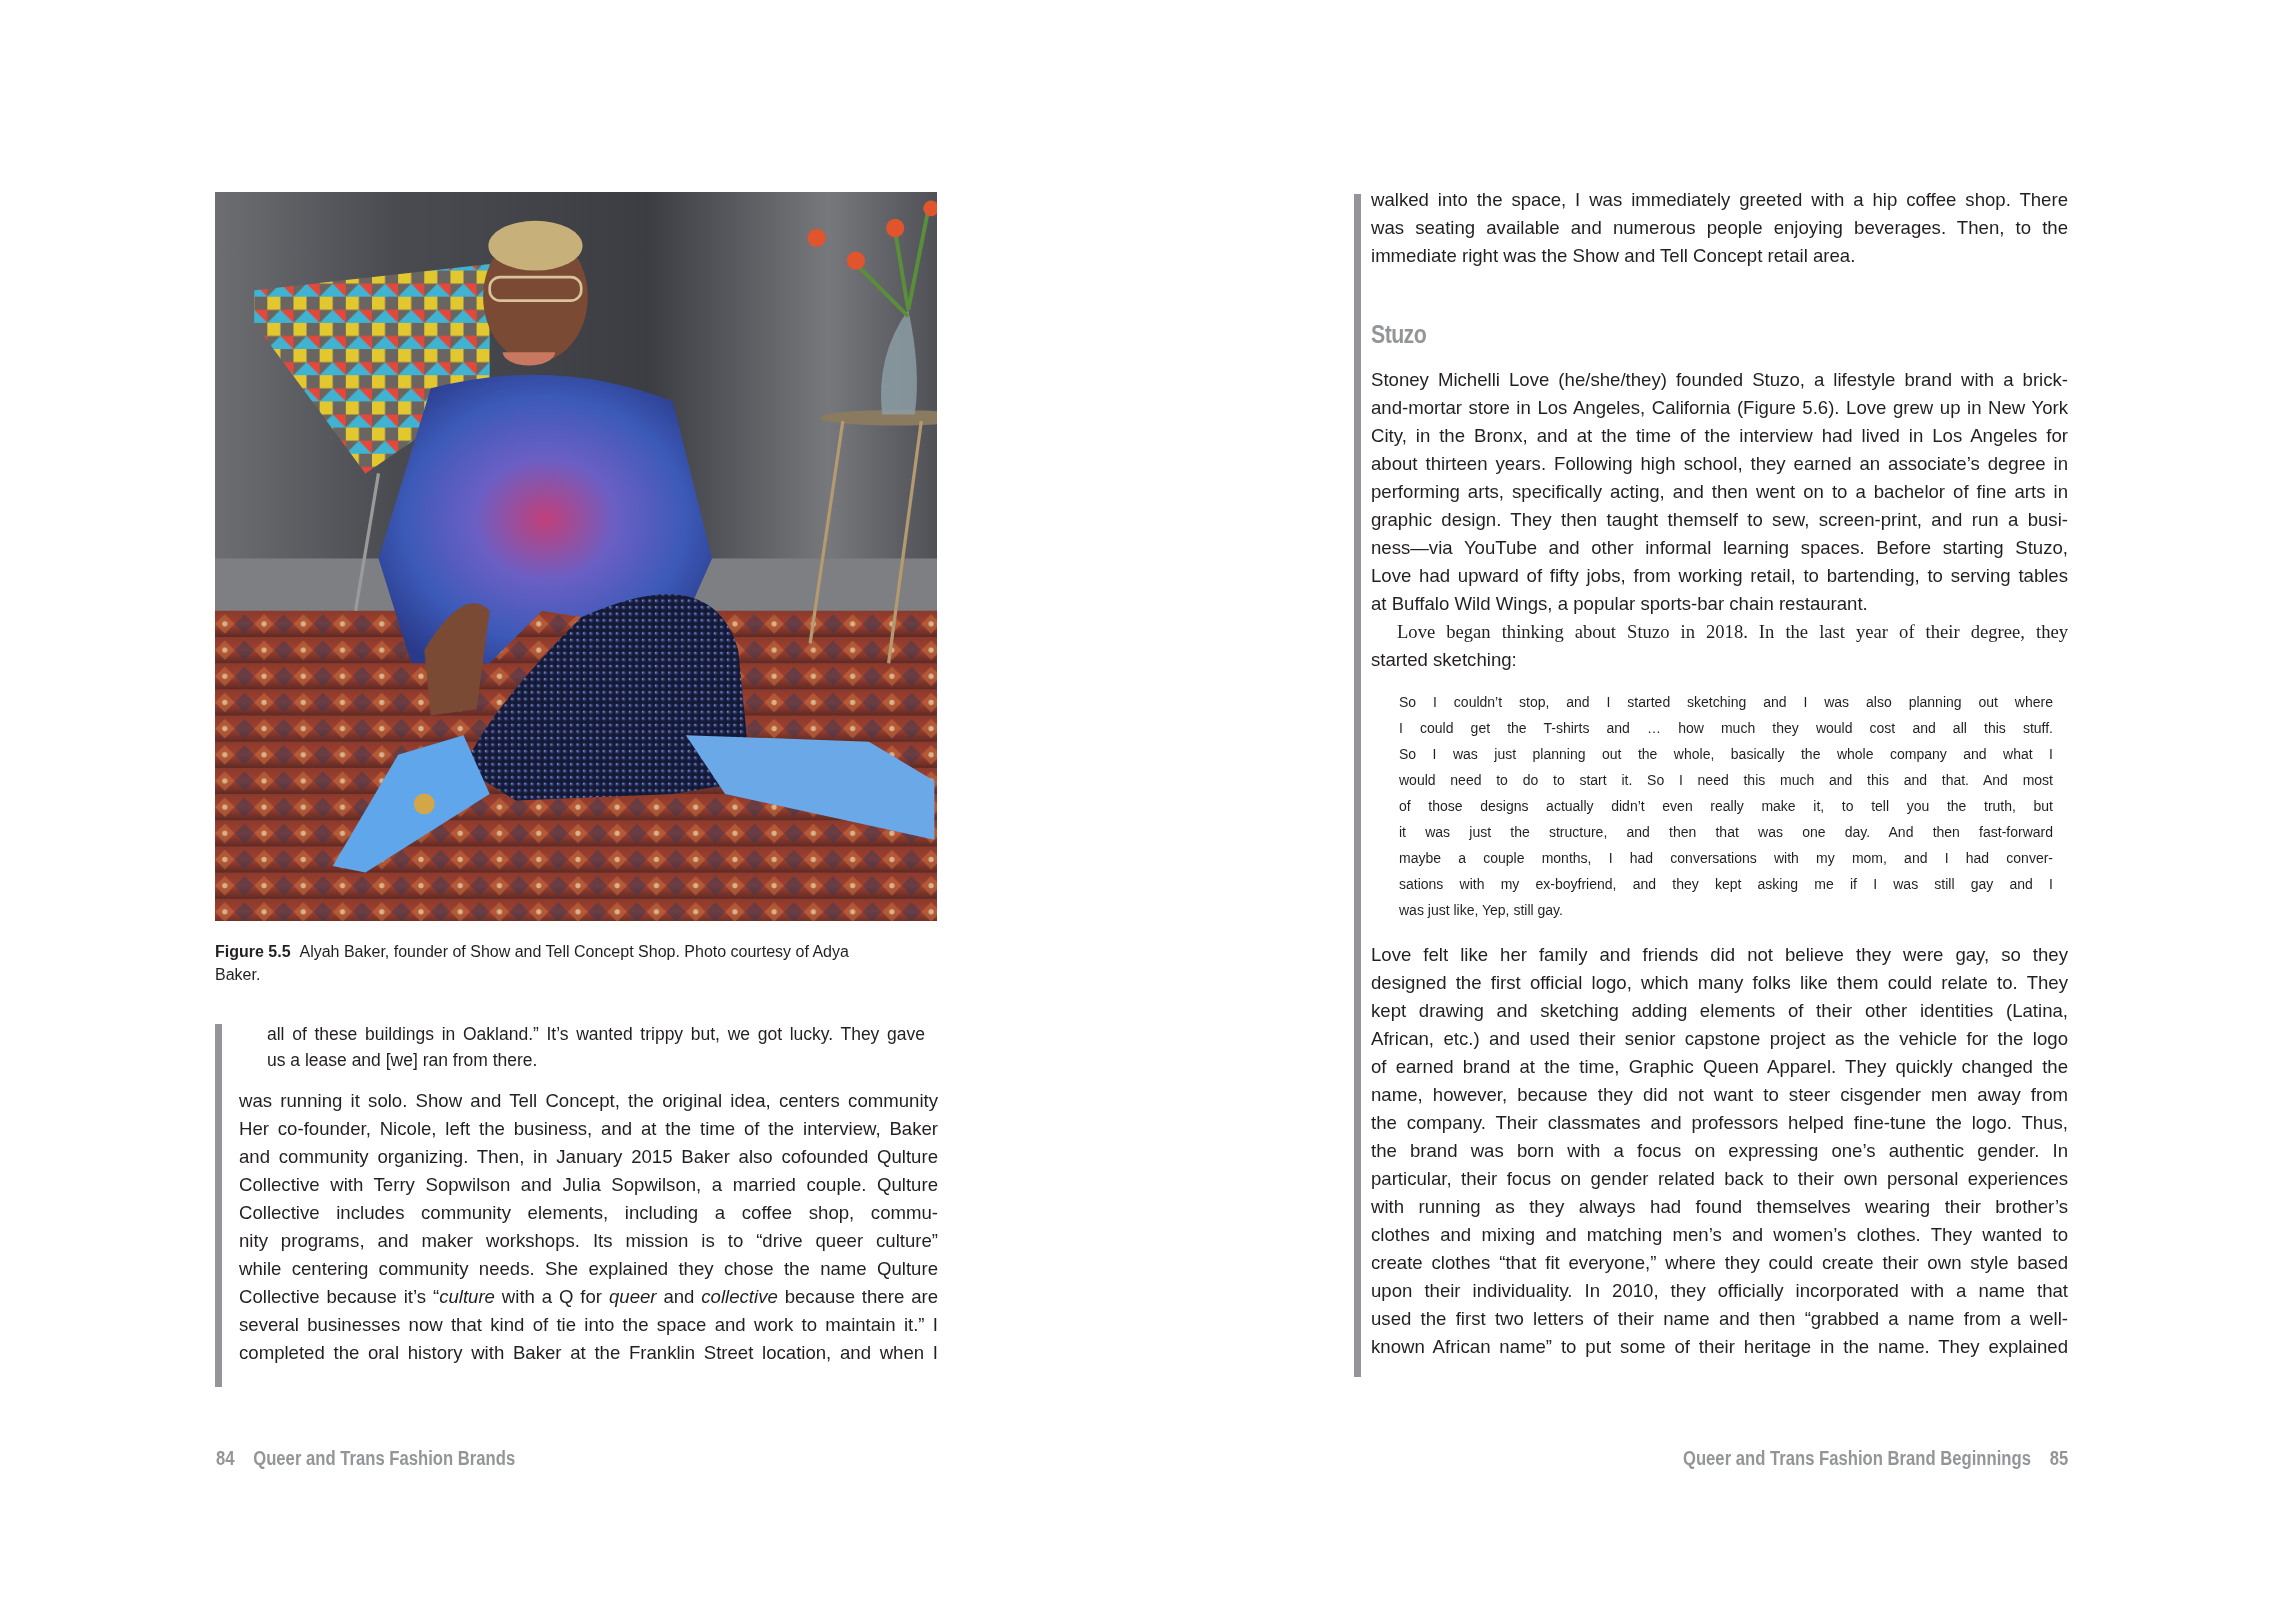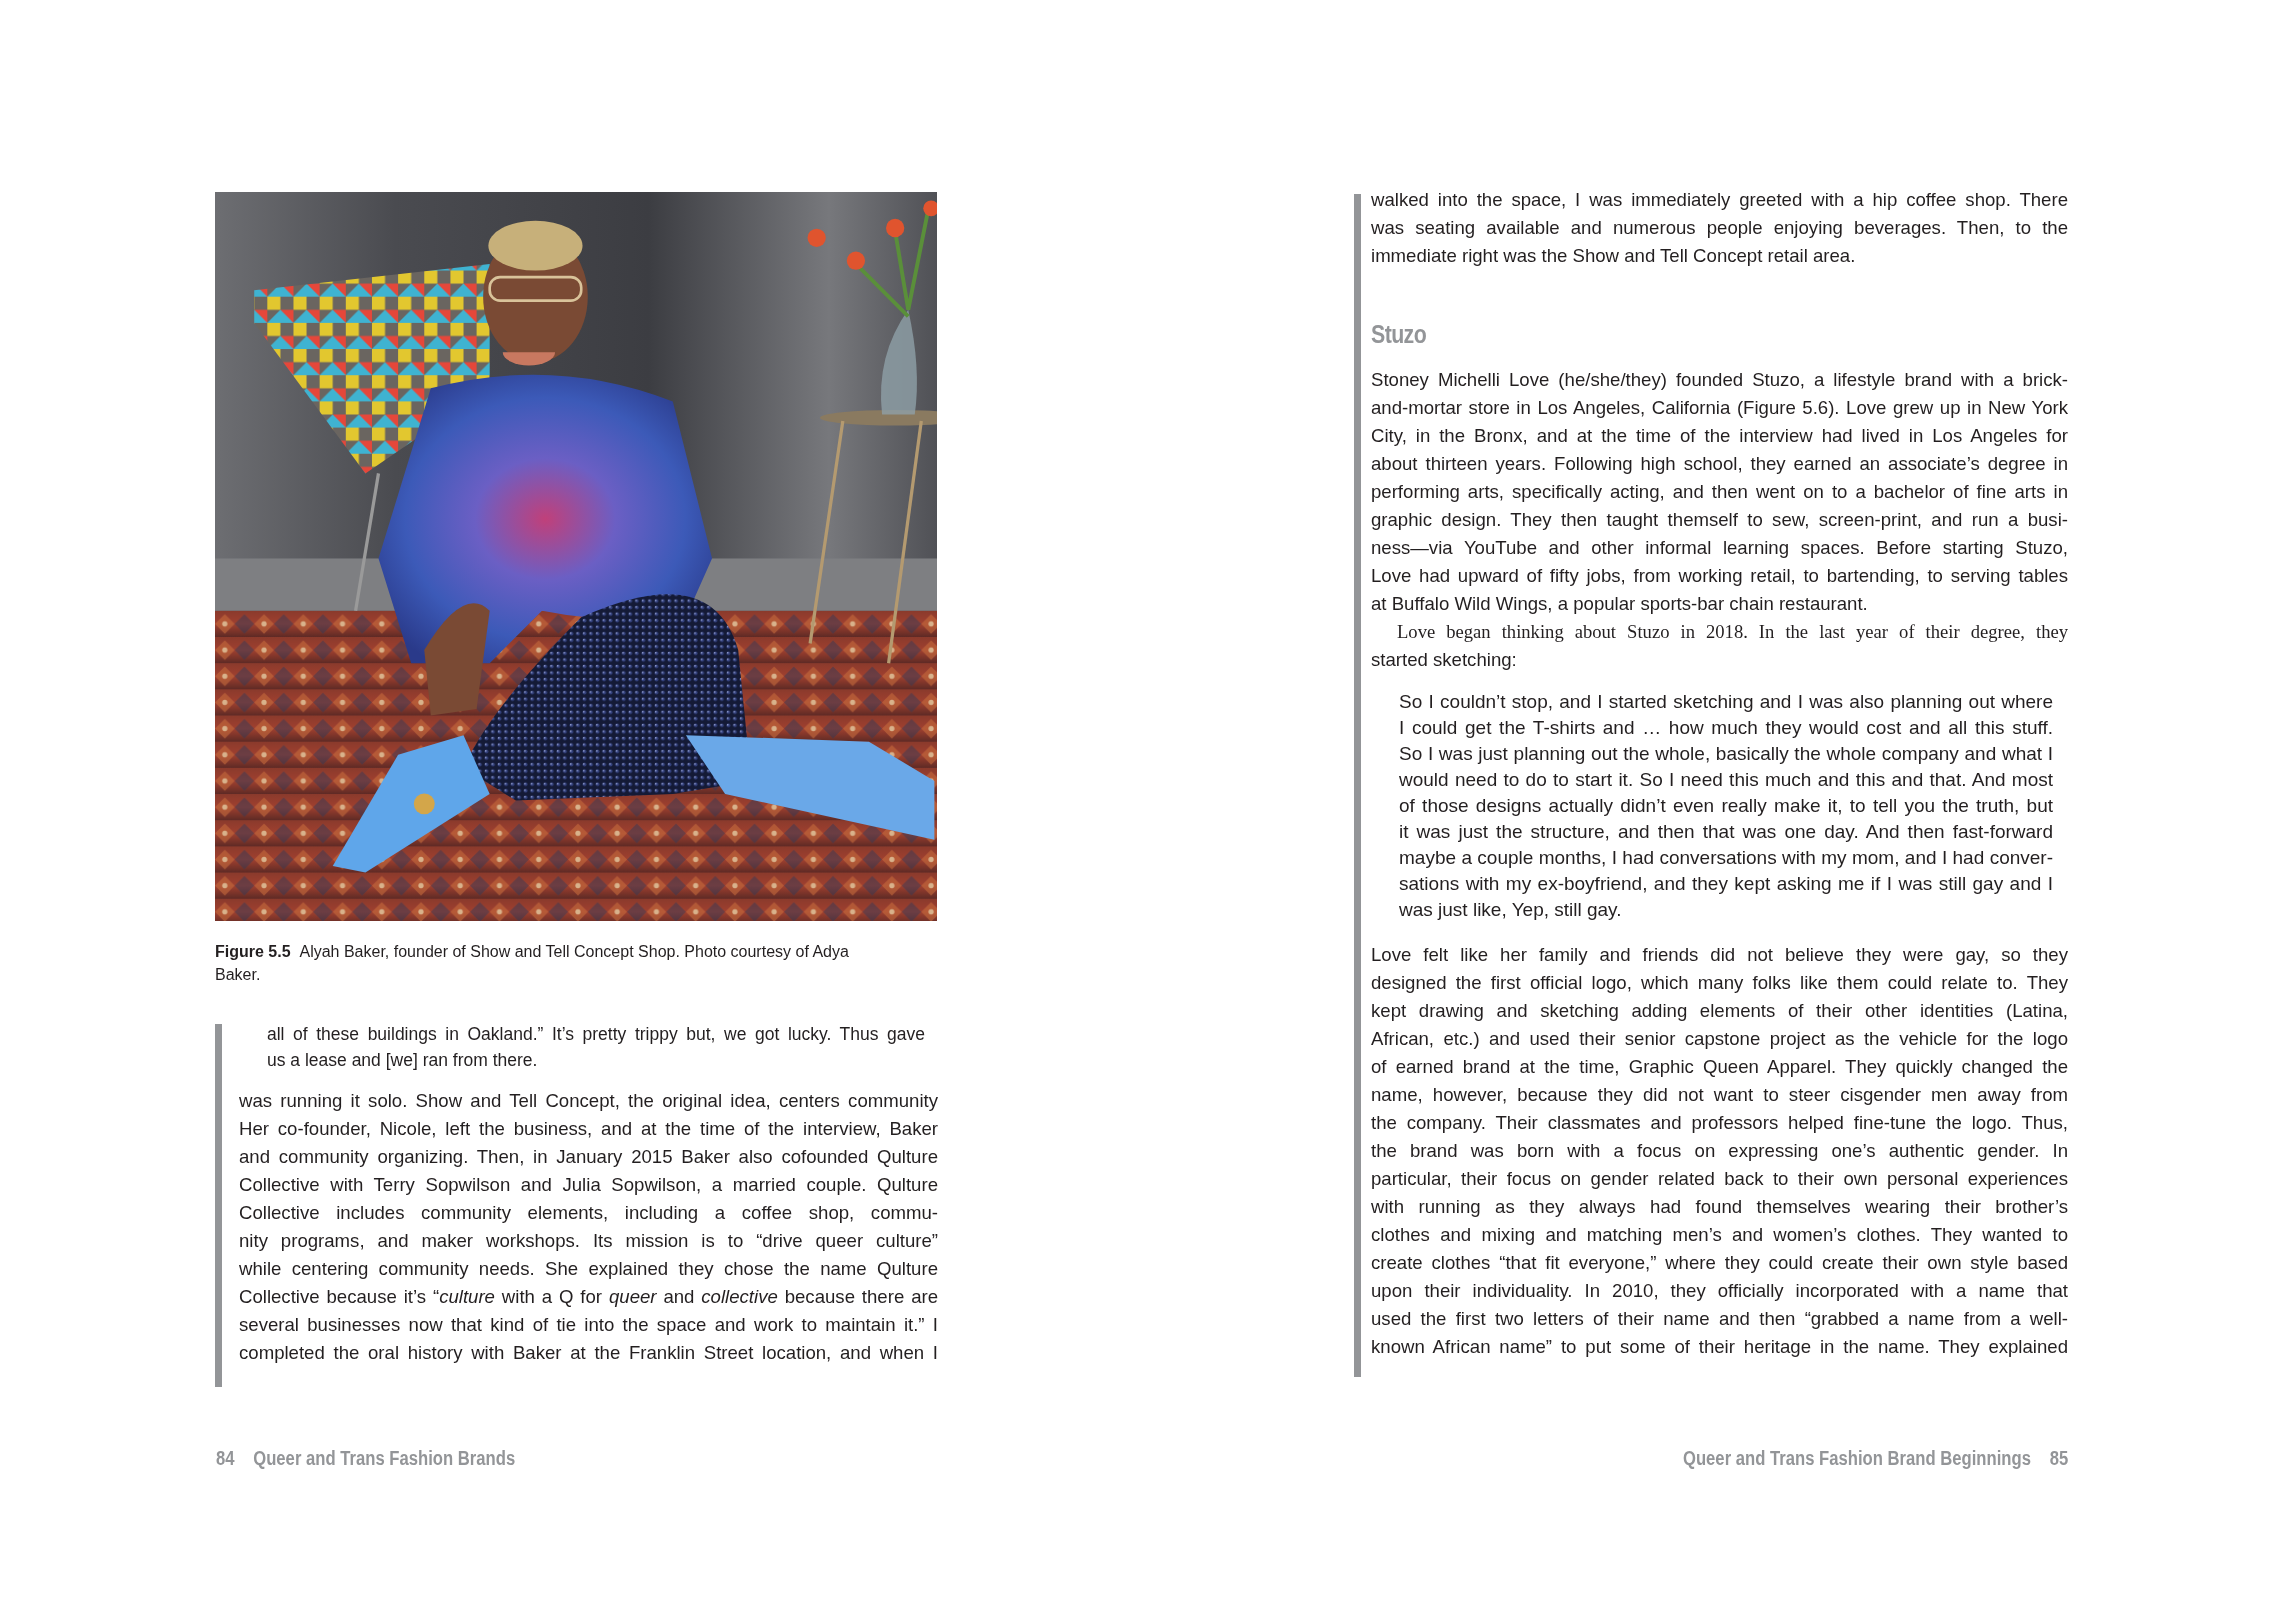--- a/index.html
+++ b/index.html
@@ -93,21 +93,21 @@
 </div>
 
 <div class="abs caption">
   <span style="display:block; white-space:nowrap;"><b>Figure 5.5</b>&nbsp;&nbsp;<span>Alyah Baker, founder of Show and Tell Concept Shop. Photo courtesy of Adya</span></span>
   <span style="display:block;">Baker.</span>
 </div>
 
 <div class="abs bar" style="left:215px; top:1024px; height:363px;"></div>
 
 <div class="abs txt quote" style="left:267px; top:1021px; width:658px; font-size:17.5px; line-height:26px;">
-  <span class="line">all of these buildings in Oakland.” It’s pretty trippy but, we got lucky. Thus gave</span>
+  <span class="line">all of these buildings in Oakland.” It’s wanted trippy but, we got lucky. They gave</span>
   <span class="line last">us a lease and [we] ran from there.</span>
 </div>
 
 <div class="abs txt" style="left:239px; top:1087px; width:699px;">
   <span class="line">was running it solo. Show and Tell Concept, the original idea, centers community</span>
   <span class="line">Her co-founder, Nicole, left the business, and at the time of the interview, Baker</span>
   <span class="line">and community organizing. Then, in January 2015 Baker also cofounded Qulture</span>
   <span class="line">Collective with Terry Sopwilson and Julia Sopwilson, a married couple. Qulture</span>
   <span class="line">Collective includes community elements, including a coffee shop, commu-</span>
   <span class="line">nity programs, and maker workshops. Its mission is to “drive queer culture”</span>
@@ -138,21 +138,21 @@
   <span class="line">about thirteen years. Following high school, they earned an associate’s degree in</span>
   <span class="line">performing arts, specifically acting, and then went on to a bachelor of fine arts in</span>
   <span class="line">graphic design. They then taught themself to sew, screen-print, and run a busi-</span>
   <span class="line">ness—via YouTube and other informal learning spaces. Before starting Stuzo,</span>
   <span class="line">Love had upward of fifty jobs, from working retail, to bartending, to serving tables</span>
   <span class="line last">at Buffalo Wild Wings, a popular sports-bar chain restaurant.</span>
   <span class="line" style="text-indent:26px;font-family:Liberation Serif, serif;">Love began thinking about Stuzo in 2018. In the last year of their degree, they</span>
   <span class="line last">started sketching:</span>
 </div>
 
-<div class="abs txt quote" style="left:1399px; top:689px; width:654px; font-size:19px; line-height:26px;">
+<div class="abs txt quote" style="left:1399px; top:689px; width:654px; font-size:14px; line-height:26px;">
   <span class="line">So I couldn’t stop, and I started sketching and I was also planning out where</span>
   <span class="line">I could get the T-shirts and … how much they would cost and all this stuff.</span>
   <span class="line">So I was just planning out the whole, basically the whole company and what I</span>
   <span class="line">would need to do to start it. So I need this much and this and that. And most</span>
   <span class="line">of those designs actually didn’t even really make it, to tell you the truth, but</span>
   <span class="line">it was just the structure, and then that was one day. And then fast-forward</span>
   <span class="line">maybe a couple months, I had conversations with my mom, and I had conver-</span>
   <span class="line">sations with my ex-boyfriend, and they kept asking me if I was still gay and I</span>
   <span class="line last">was just like, Yep, still gay.</span>
 </div>

